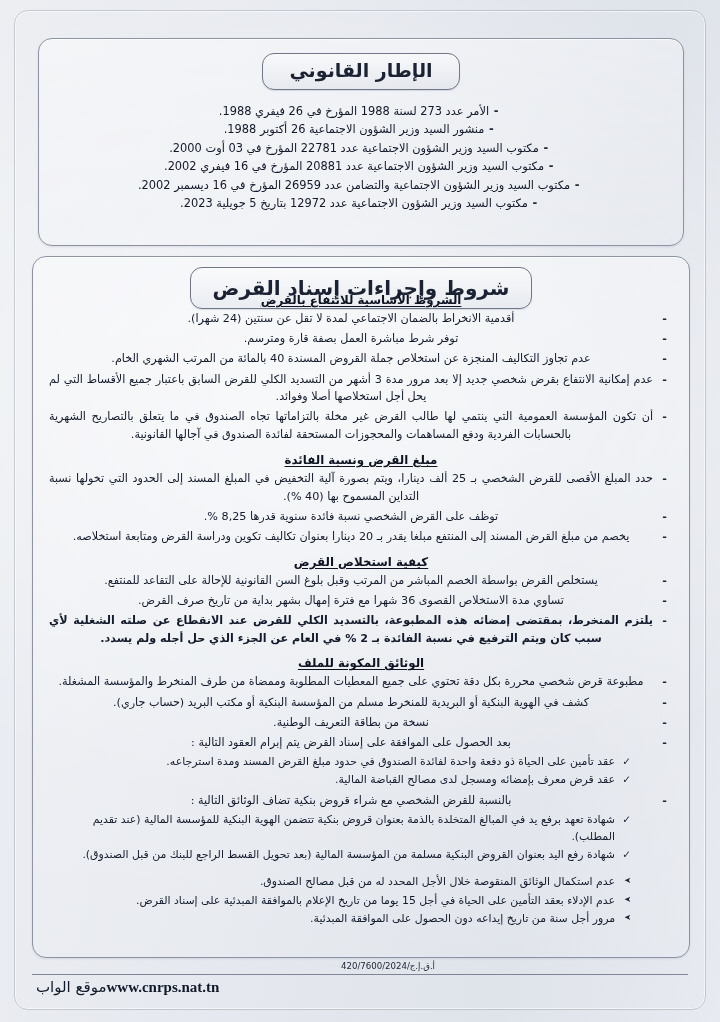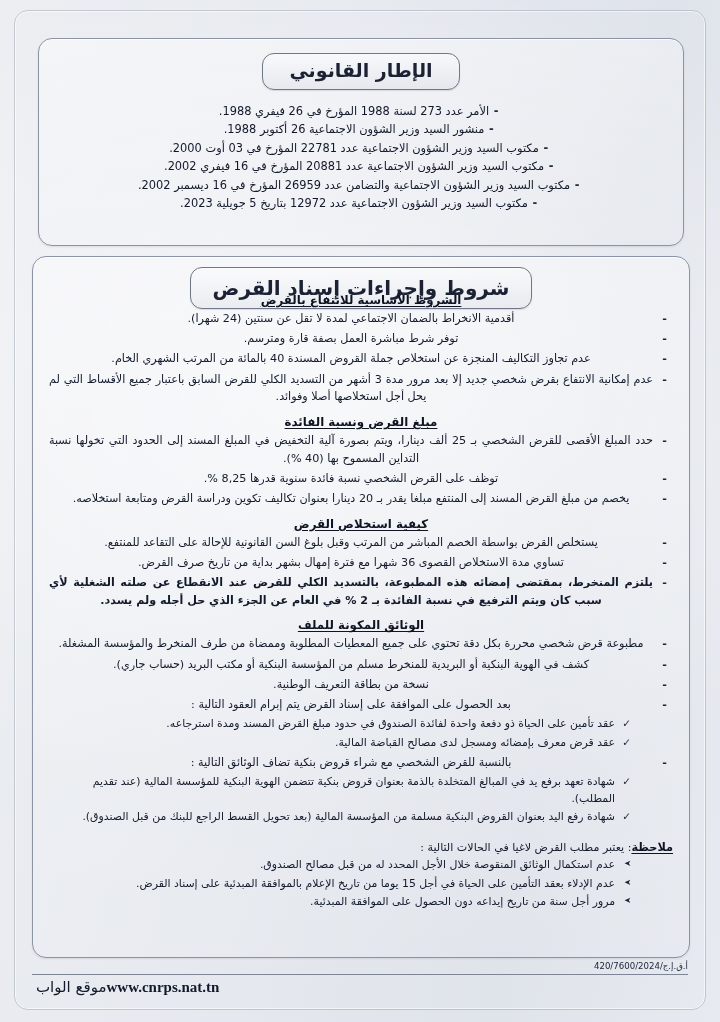--- a/index.html
+++ b/index.html
@@ -213,21 +213,21 @@
     left: 32px;
     right: 32px;
     bottom: 26px;
     z-index: 2;
   }
   #footer .rule {
     border-top: 1.1px solid #7d8597;
     margin-bottom: 3px;
   }
   #footer .ref {
-    text-align: right;
+    text-align: center;
     font-size: 8.6px;
     color: #1a2134;
     direction: ltr;
     margin-bottom: 3px;
     padding-left: 56px;
   }
   #footer .web {
     font-size: 15px;
     color: #111a2b;
     text-align: left;
@@ -269,20 +269,21 @@
     </div>
 
     <div class="content">
 
       <span class="subhead" id="first-subhead">الشروط الأساسية للانتفاع بالقرض</span>
       <ul class="lvl1">
         <li class="center-short">أقدمية الانخراط بالضمان الاجتماعي لمدة لا تقل عن سنتين (24 شهرا).</li>
         <li class="center-short">توفر شرط مباشرة العمل بصفة قارة ومترسم.</li>
         <li class="center-short">عدم تجاوز التكاليف المنجزة عن استخلاص جملة القروض المسندة 40 بالمائة من المرتب الشهري الخام.</li>
         <li>عدم إمكانية الانتفاع بقرض شخصي جديد إلا بعد مرور مدة 3 أشهر من التسديد الكلي للقرض السابق باعتبار جميع الأقساط التي لم يحل أجل استخلاصها أصلا وفوائد.</li>
+        <li>أن تكون المؤسسة العمومية التي ينتمي لها طالب القرض غير مخلة بالتزاماتها تجاه الصندوق في ما يتعلق بالتصاريح الشهرية بالحسابات الفردية ودفع المساهمات والمحجوزات المستحقة لفائدة الصندوق في آجالها القانونية.</li>
       </ul>
 
       <span class="subhead">مبلغ القرض ونسبة الفائدة</span>
       <ul class="lvl1">
         <li>حدد المبلغ الأقصى للقرض الشخصي بـ 25 ألف دينارا، ويتم بصورة آلية التخفيض في المبلغ المسند إلى الحدود التي تخولها نسبة التداين المسموح بها (40 %).</li>
         <li class="center-short">توظف على القرض الشخصي نسبة فائدة سنوية قدرها 8,25 %.</li>
         <li class="center-short">يخصم من مبلغ القرض المسند إلى المنتفع مبلغا يقدر بـ 20 دينارا بعنوان تكاليف تكوين ودراسة القرض ومتابعة استخلاصه.</li>
       </ul>
 
       <span class="subhead">كيفية استخلاص القرض</span>
@@ -305,23 +306,20 @@
       </ul>
       <ul class="lvl1">
         <li class="center-short">بالنسبة للقرض الشخصي مع شراء قروض بنكية تضاف الوثائق التالية :</li>
       </ul>
       <ul class="lvl2">
         <li>شهادة تعهد برفع يد في المبالغ المتخلدة بالذمة بعنوان قروض بنكية تتضمن الهوية البنكية للمؤسسة المالية (عند تقديم المطلب).</li>
         <li>شهادة رفع اليد بعنوان القروض البنكية مسلمة من المؤسسة المالية (بعد تحويل القسط الراجع للبنك من قبل الصندوق).</li>
       </ul>
 
       <div class="note-block">
-        <div class="note-head-row">
-          <span class="note-label">ملاحظة</span><span class="note-lead">: يعتبر مطلب القرض لاغيا في الحالات التالية :</span>
-        </div>
         <ul class="lvl2 arrow">
           <li>عدم استكمال الوثائق المنقوصة خلال الأجل المحدد له من قبل مصالح الصندوق.</li>
           <li>عدم الإدلاء بعقد التأمين على الحياة في أجل 15 يوما من تاريخ الإعلام بالموافقة المبدئية على إسناد القرض.</li>
           <li>مرور أجل سنة من تاريخ إيداعه دون الحصول على الموافقة المبدئية.</li>
         </ul>
       </div>
 
     </div>
   </section>
 

